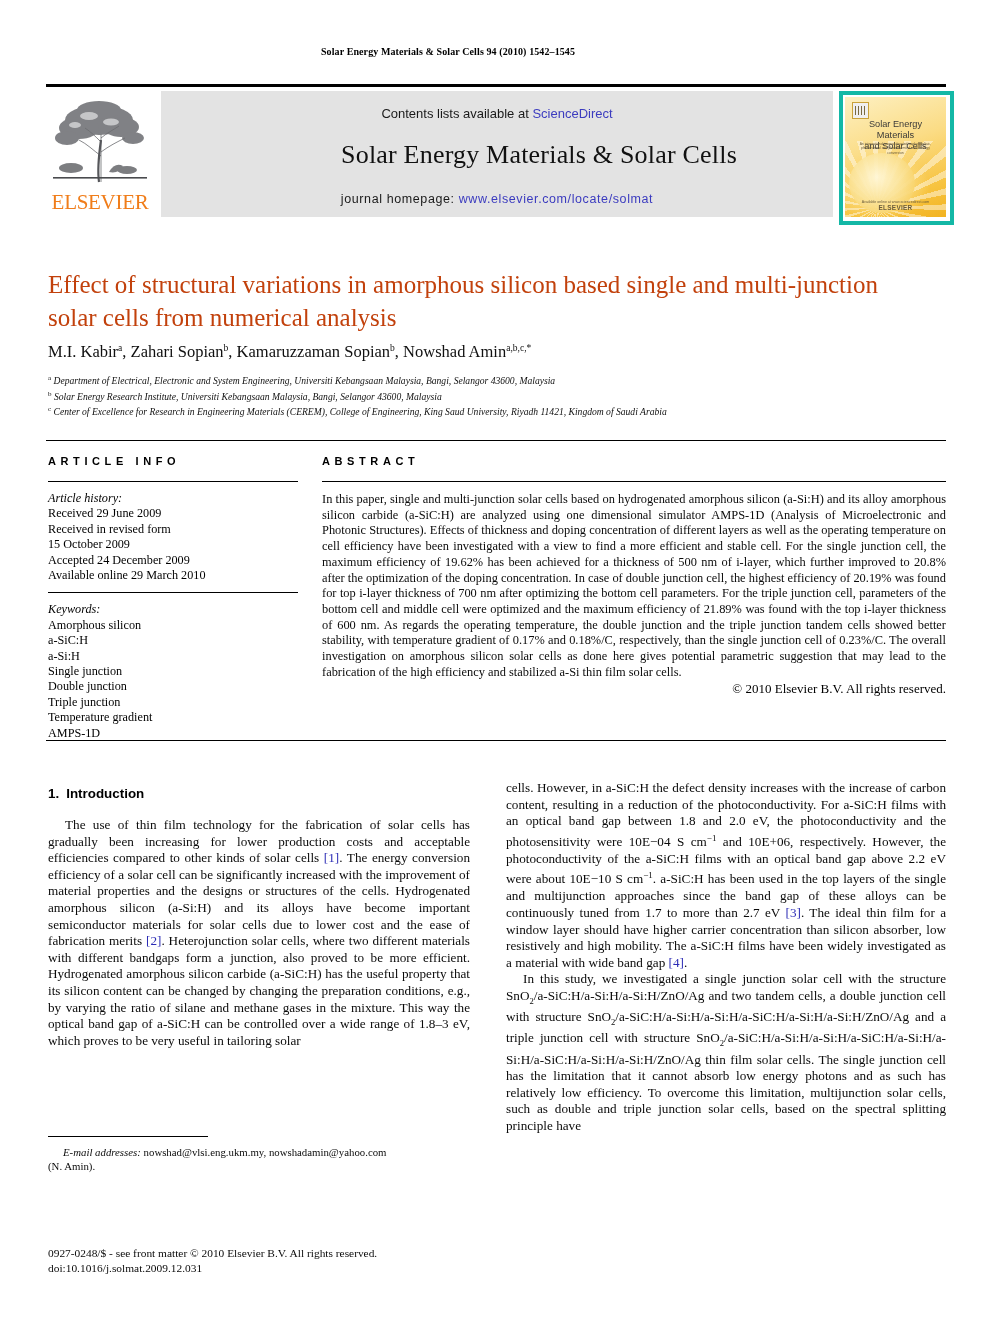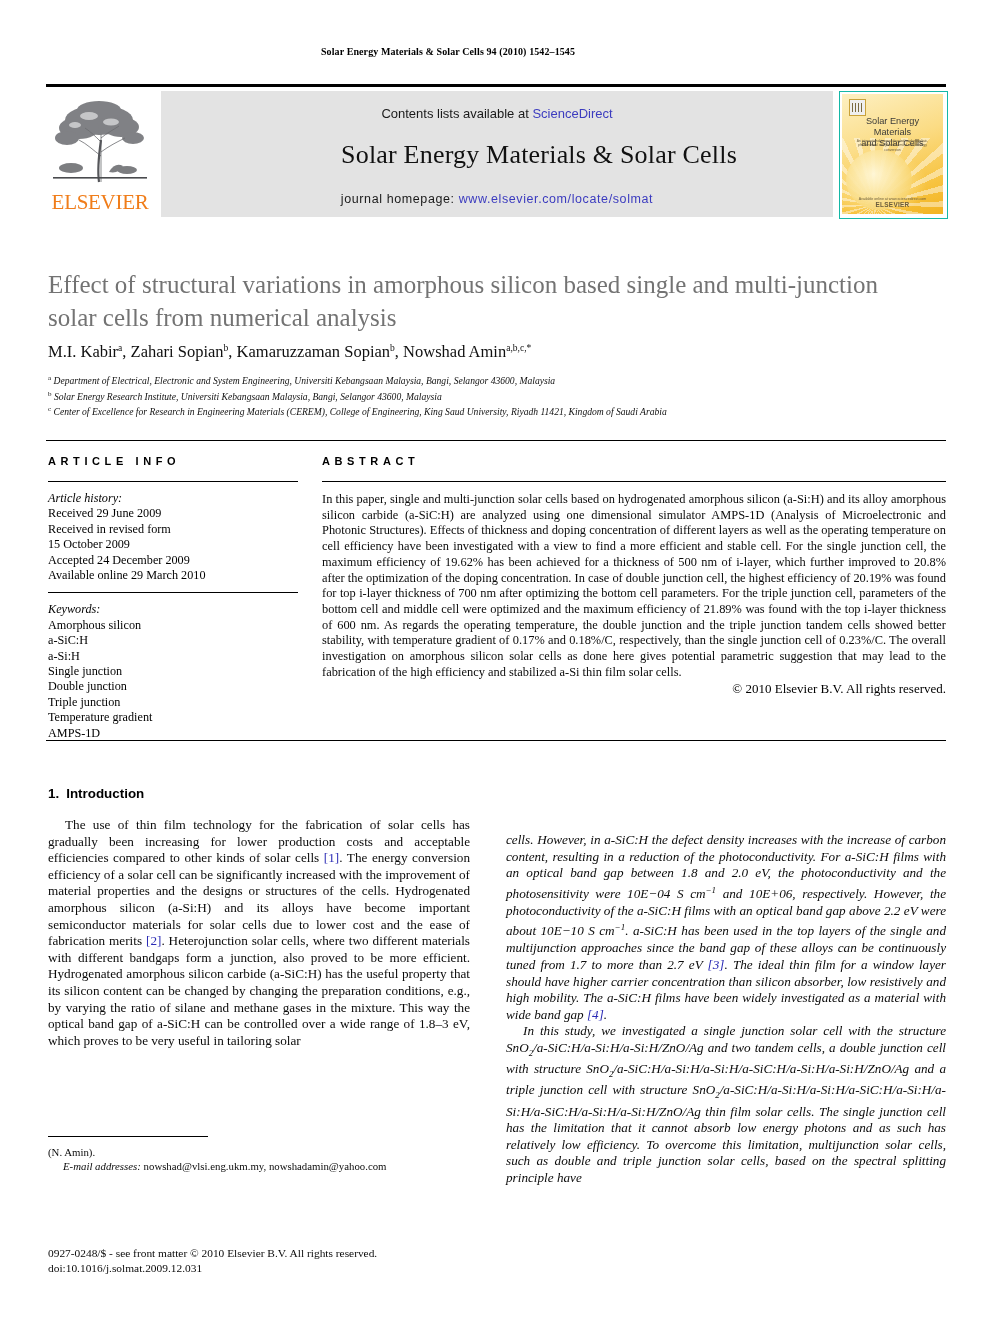--- a/index.html
+++ b/index.html
@@ -115,21 +115,21 @@
   }
   .homepage-line .url {
     color: #3b3bbf;
   }
   .cover-thumb {
     position: absolute;
     left: 793px; top: 7px;
     width: 107px;
     height: 126px;
     background: #fff;
-    border: 1px solid #14b8a6;
+    border: 4px solid #14b8a6;
     overflow: hidden;
   }
   .cover-inner {
     position: absolute;
     left: 2px; top: 2px;
     width: 101px; height: 120px;
     background:
       radial-gradient(ellipse 70px 48px at 34% 74%, #fde9a8 0%, #fbd97a 38%, rgba(250,200,70,0) 72%),
       linear-gradient(160deg, #fdf0c2 0%, #fbdc85 42%, #f7c33f 78%, #f2b321 100%);
   }
@@ -202,21 +202,21 @@
   }
 
   
   .article-title {
     position: absolute;
     left: 48px; top: 268px;
     width: 830px;
     font-family: "Liberation Serif", serif;
     font-size: 25px;
     line-height: 33px;
-    color: #737373;
+    color: #c2410c;
   }
   .authors {
     position: absolute;
     left: 48px; top: 342px;
     width: 870px;
     font-family: "Liberation Serif", serif;
     font-size: 16.5px;
     color: #101010;
   }
   .authors sup {
@@ -311,23 +311,22 @@
   }
 
   
   .col-left {
     position: absolute;
     left: 48px; top: 786px;
     width: 422px;
   }
   .col-right {
     position: absolute;
-    left: 506px; top: 832px;
+    left: 506px; top: 780px;
     width: 440px;
-    font-style: italic;
   }
   .h2 {
     font-family: "Liberation Sans", sans-serif;
     font-size: 13.4px;
     font-weight: bold;
     margin: 0 0 16px 0;
     color: #000;
   }
   .h2 .num { margin-right: 7px; }
   p.body {
@@ -497,22 +496,22 @@
     <p class="body"><span>The use of thin film technology for the fabrication of solar cells has gradually been increasing for lower production costs and acceptable efficiencies compared to other kinds of solar cells </span><span class="cite">[1]</span><span>. The energy conversion efficiency of a solar cell can be significantly increased with the improvement of material properties and the designs or structures of the cells. Hydrogenated amorphous silicon (a-Si:H) and its alloys have become important semiconductor materials for solar cells due to lower cost and the ease of fabrication merits </span><span class="cite">[2]</span><span>. Heterojunction solar cells, where two different materials with different bandgaps form a junction, also proved to be more efficient. Hydrogenated amorphous silicon carbide (a-SiC:H) has the useful property that its silicon content can be changed by changing the preparation conditions, e.g., by varying the ratio of silane and methane gases in the mixture. This way the optical band gap of a-SiC:H can be controlled over a wide range of 1.8–3 eV, which proves to be very useful in tailoring solar</span></p>
   </div>
 
   <div class="col-right">
     <p class="body cont"><span>cells. However, in a-SiC:H the defect density increases with the increase of carbon content, resulting in a reduction of the photoconductivity. For a-SiC:H films with an optical band gap between 1.8 and 2.0 eV, the photoconductivity and the photosensitivity were 10E−04 S cm</span><sup class="exp">−1</sup><span> and 10E+06, respectively. However, the photoconductivity of the a-SiC:H films with an optical band gap above 2.2 eV were about 10E−10 S cm</span><sup class="exp">−1</sup><span>. a-SiC:H has been used in the top layers of the single and multijunction approaches since the band gap of these alloys can be continuously tuned from 1.7 to more than 2.7 eV </span><span class="cite">[3]</span><span>. The ideal thin film for a window layer should have higher carrier concentration than silicon absorber, low resistively and high mobility. The a-SiC:H films have been widely investigated as a material with wide band gap </span><span class="cite">[4]</span><span>.</span></p>
     <p class="body"><span>In this study, we investigated a single junction solar cell with the structure SnO</span><sub>2</sub><span>/a-SiC:H/a-Si:H/a-Si:H/ZnO/Ag and two tandem cells, a double junction cell with structure SnO</span><sub>2</sub><span>/a-SiC:H/a-Si:H/a-Si:H/a-SiC:H/a-Si:H/a-Si:H/ZnO/Ag and a triple junction cell with structure SnO</span><sub>2</sub><span>/a-SiC:H/a-Si:H/a-Si:H/a-SiC:H/a-Si:H/a-Si:H/a-SiC:H/a-Si:H/a-Si:H/ZnO/Ag thin film solar cells. The single junction cell has the limitation that it cannot absorb low energy photons and as such has relatively low efficiency. To overcome this limitation, multijunction solar cells, such as double and triple junction solar cells, based on the spectral splitting principle have</span></p>
   </div>
 
   <div class="foot-rule"></div>
   <div class="footnotes">
+    <div style="text-indent:15px;"><span class="em">E-mail addresses:</span> <span>nowshad@vlsi.eng.ukm.my, nowshadamin@yahoo.com</span></div>
     <div>(N. Amin).</div>
-    <div style="text-indent:15px;"><span class="em">E-mail addresses:</span> <span>nowshad@vlsi.eng.ukm.my, nowshadamin@yahoo.com</span></div>
   </div>
 
   <div class="issn">
     <div>0927-0248/$ - see front matter © 2010 Elsevier B.V. All rights reserved.</div>
     <div>doi:10.1016/j.solmat.2009.12.031</div>
   </div>
 
 </div>
 
 </body></html>

